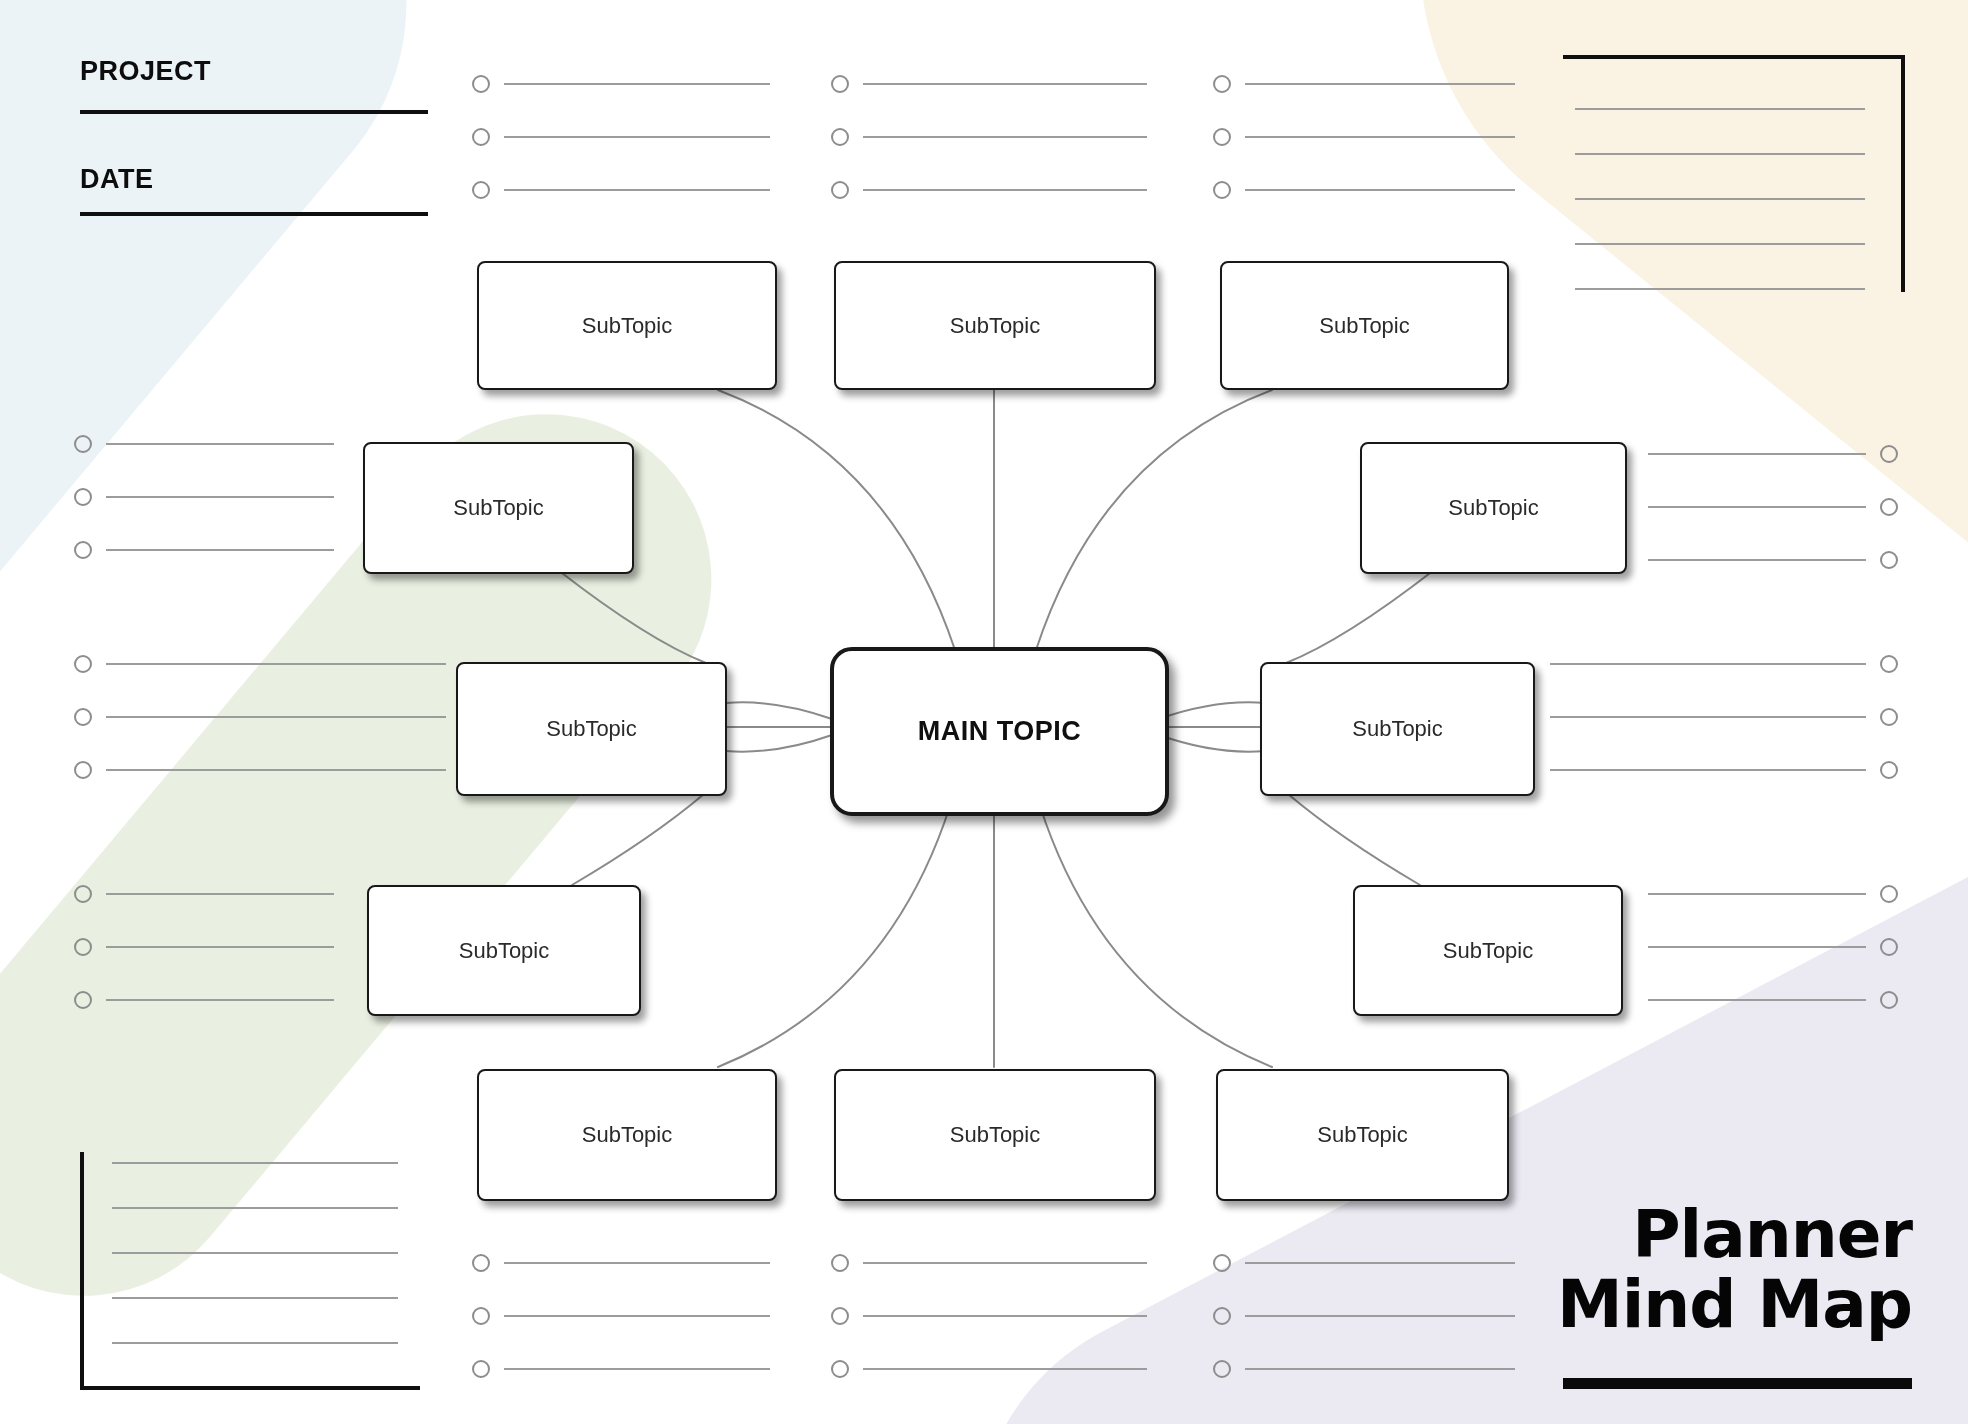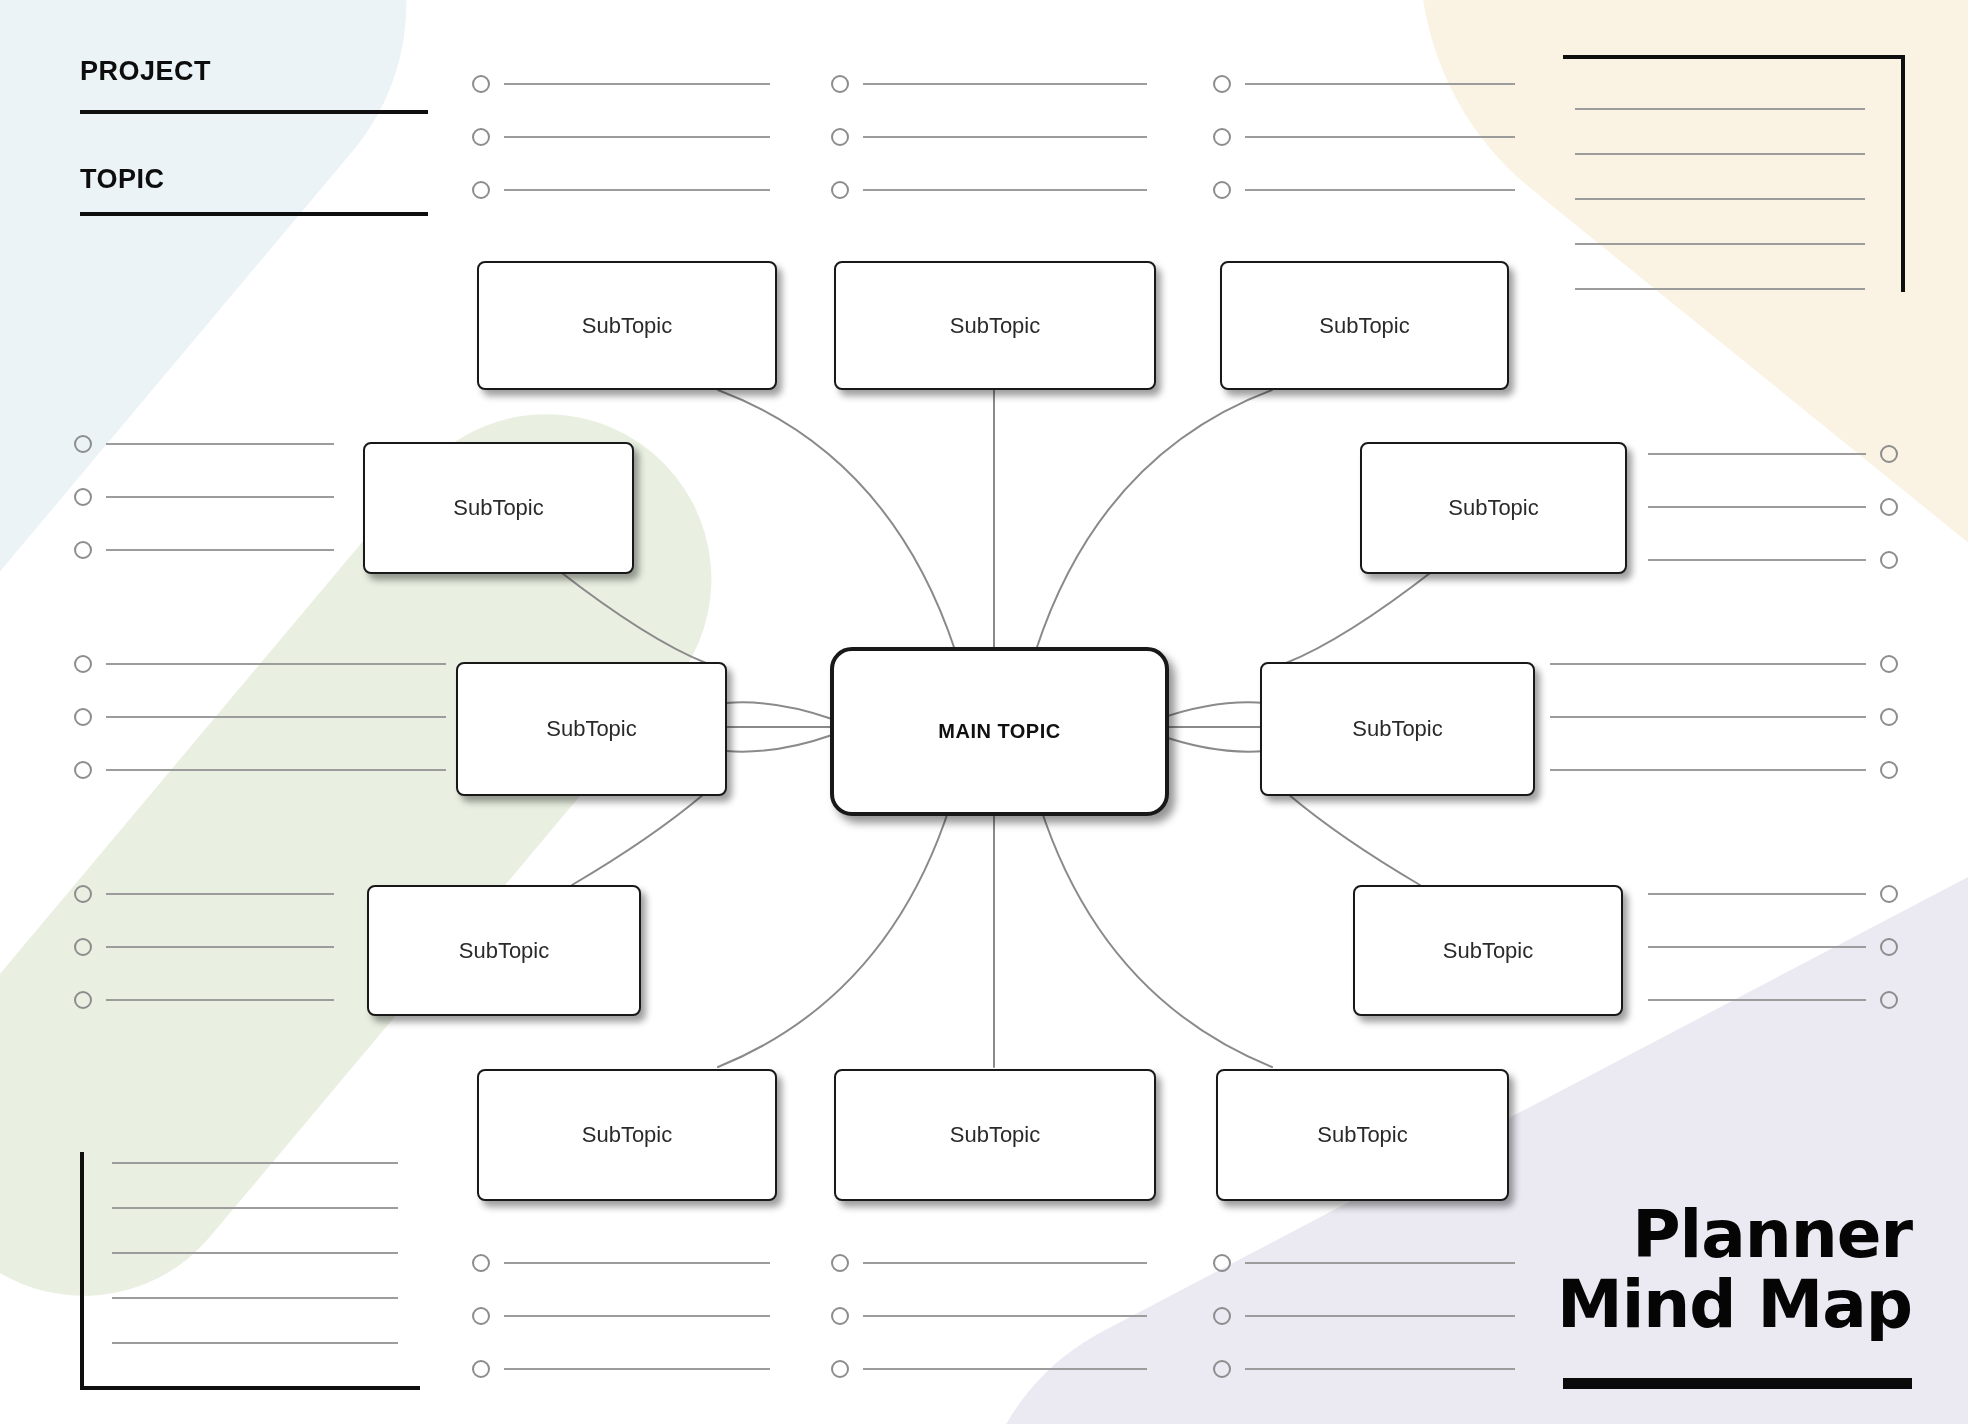--- a/index.html
+++ b/index.html
@@ -14,21 +14,21 @@
   .sh-purple{left:890px;top:1443px;width:1700px;height:900px;background:#ebeaf3;border-radius:240px 0 0 0;transform-origin:0 0;transform:rotate(-27.7deg);}
 
   
   svg.connectors{position:absolute;left:0;top:0;z-index:1;}
   svg.connectors path{stroke:#8a8a8a;stroke-width:2;fill:none;stroke-linecap:round;}
 
   
   .box{position:absolute;z-index:2;background:#fff;border:2.5px solid #181818;border-radius:8px;
        display:flex;align-items:center;justify-content:center;font-size:22px;color:#2a2a2a;
        box-shadow:5px 6px 7px rgba(0,0,0,.38);}
-  .main{border-width:4px;border-radius:22px;font-size:20px;font-weight:600;letter-spacing:.5px;color:#101010;
+  .main{border-width:4px;border-radius:22px;font-size:27px;font-weight:600;letter-spacing:.5px;color:#101010;
         box-shadow:6px 7px 8px rgba(0,0,0,.42);}
   .b-t1{left:477px;top:261px;width:296px;height:125px}
   .b-t2{left:834px;top:261px;width:318px;height:125px}
   .b-t3{left:1220px;top:261px;width:285px;height:125px}
   .b-ul{left:363px;top:442px;width:267px;height:128px}
   .b-ur{left:1360px;top:442px;width:263px;height:128px}
   .b-ml{left:456px;top:662px;width:267px;height:130px}
   .b-mr{left:1260px;top:662px;width:271px;height:130px}
   .b-ll{left:367px;top:885px;width:270px;height:127px}
   .b-lr{left:1353px;top:885px;width:266px;height:127px}
@@ -110,21 +110,21 @@
     <path d="M1159 727 L1265 727"></path>
     <path d="M1159 735 Q1216 755 1265 751"></path>
     <path d="M558 570 Q648 640 706 663"></path>
     <path d="M1434 570 Q1344 640 1286 663"></path>
     <path d="M572 885 Q652 838 704 794"></path>
     <path d="M1420 885 Q1340 838 1288 794"></path>
   </svg>
 
   <div class="field-label project-label">PROJECT</div>
   <div class="field-line project-line"></div>
-  <div class="field-label date-label">TOPIC</div>
+  <div class="field-label date-label">DATE</div>
   <div class="field-line date-line"></div>
 
   <div class="note-tr">
     <div class="nline"></div>
     <div class="nline"></div>
     <div class="nline"></div>
     <div class="nline"></div>
     <div class="nline"></div>
   </div>
 

